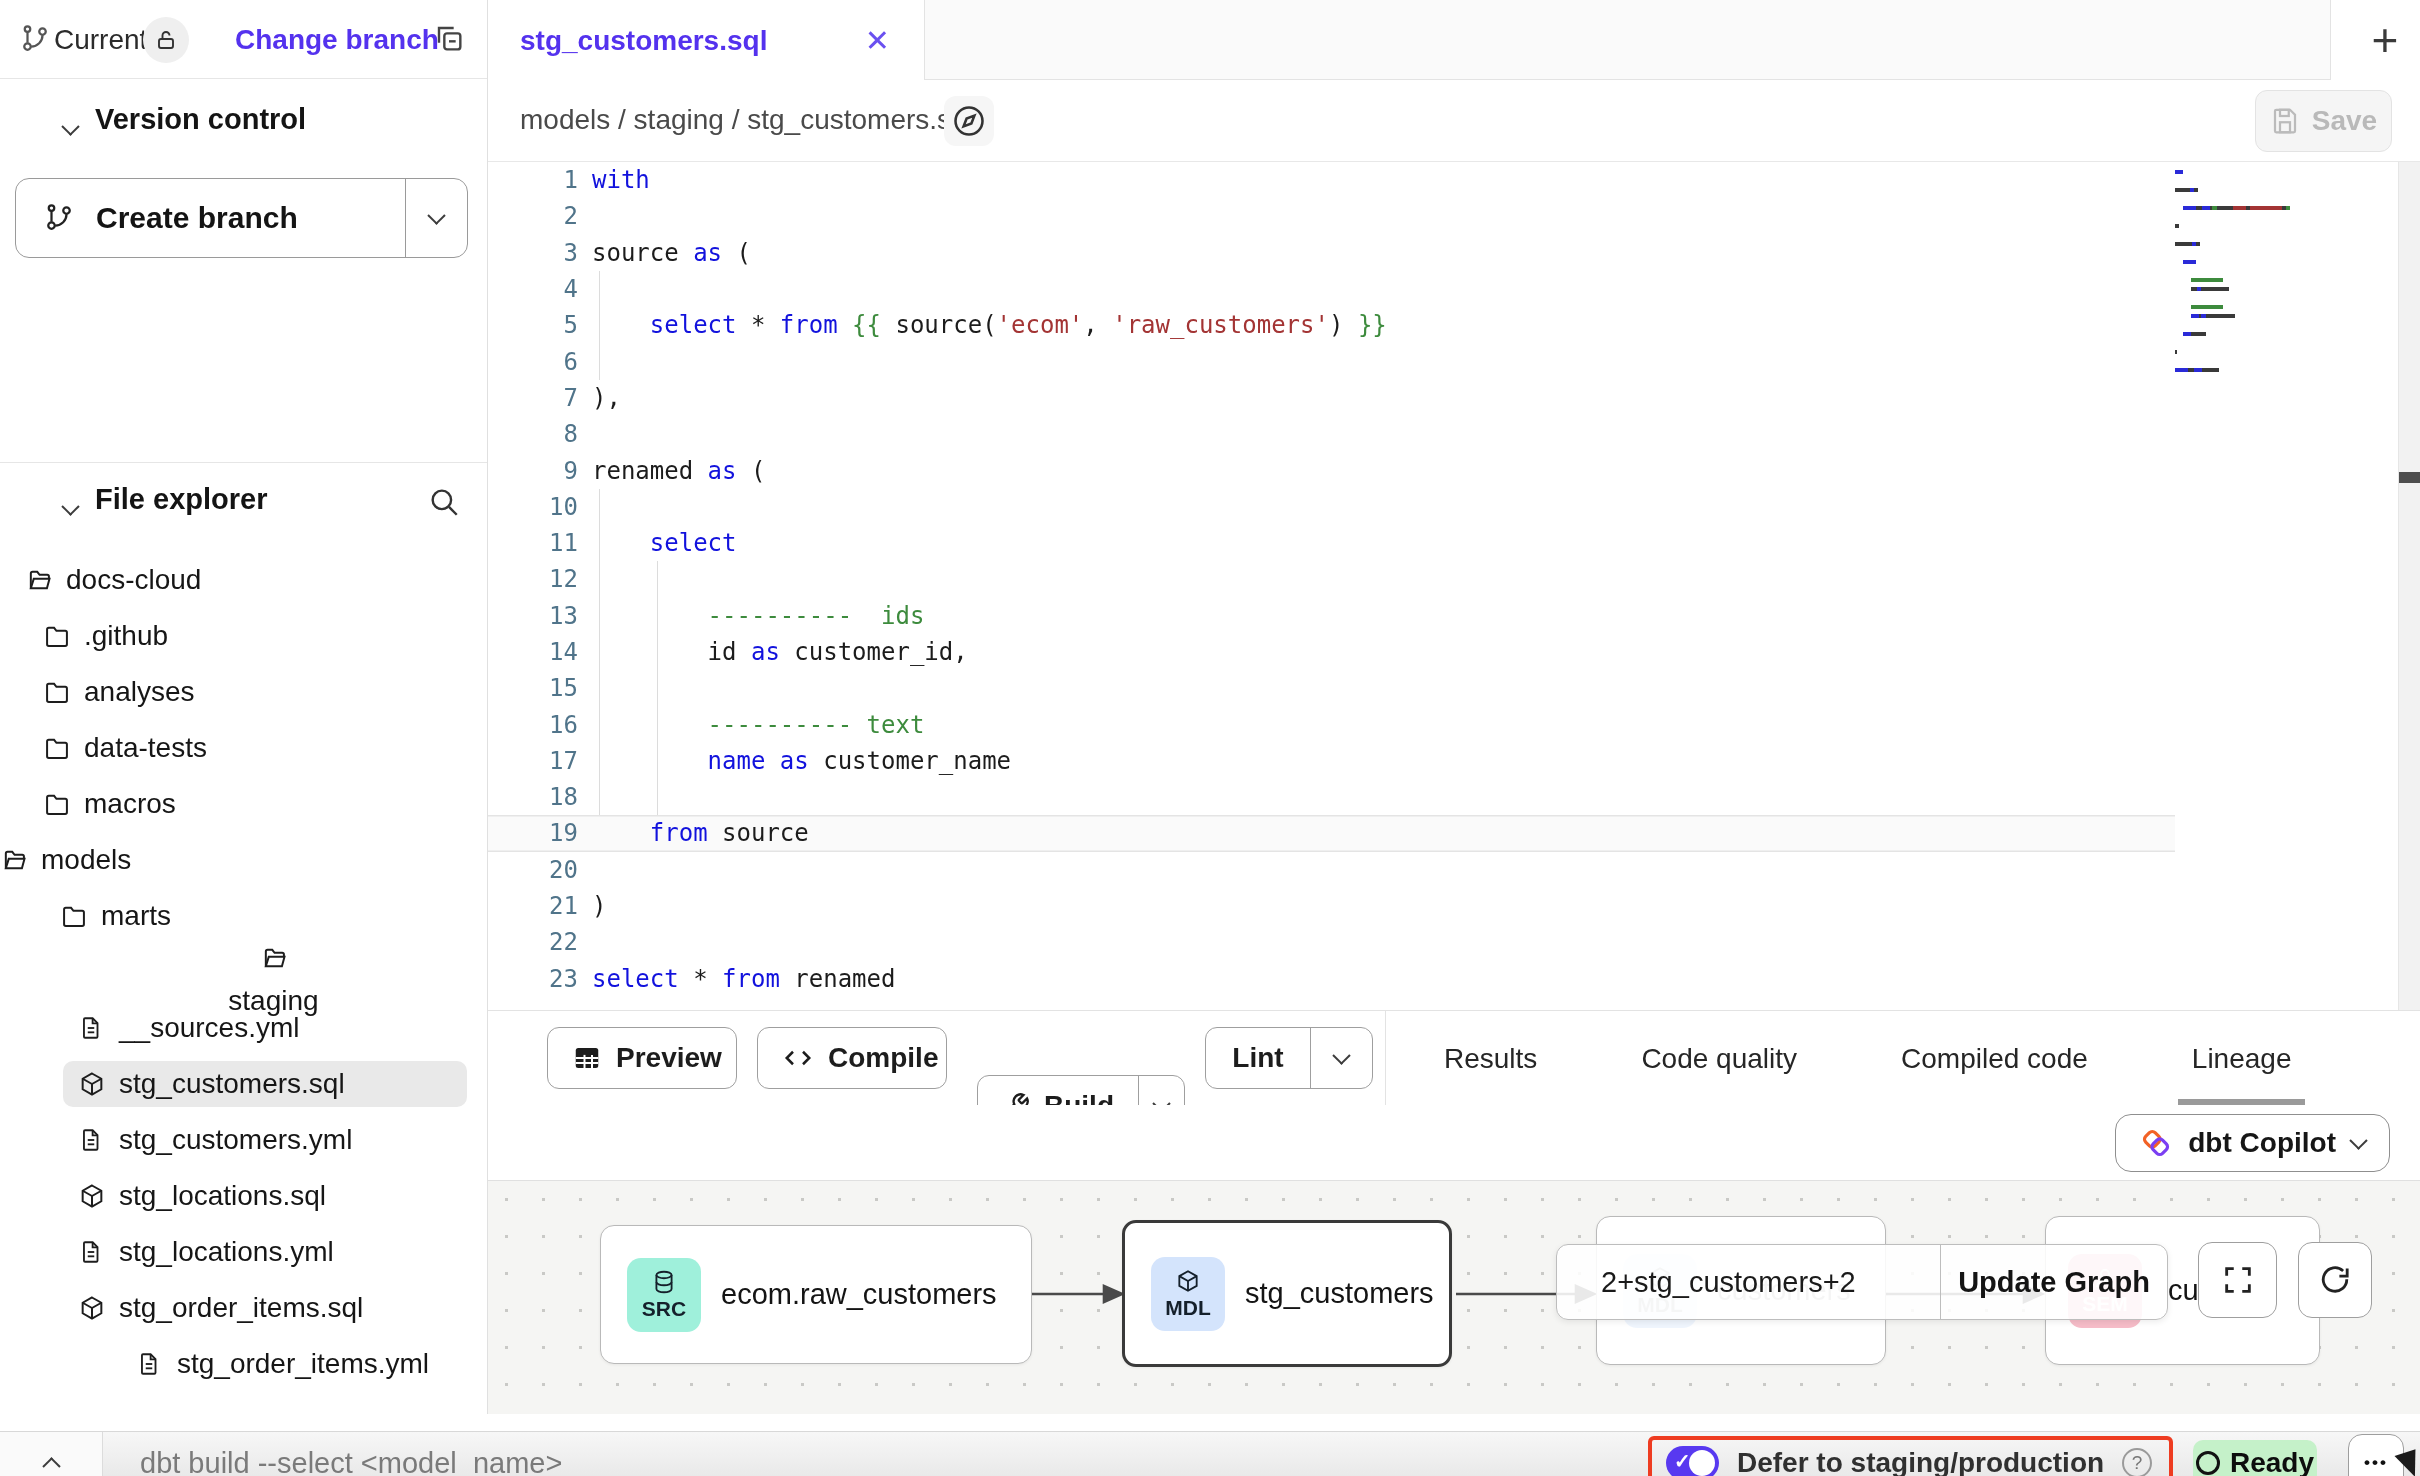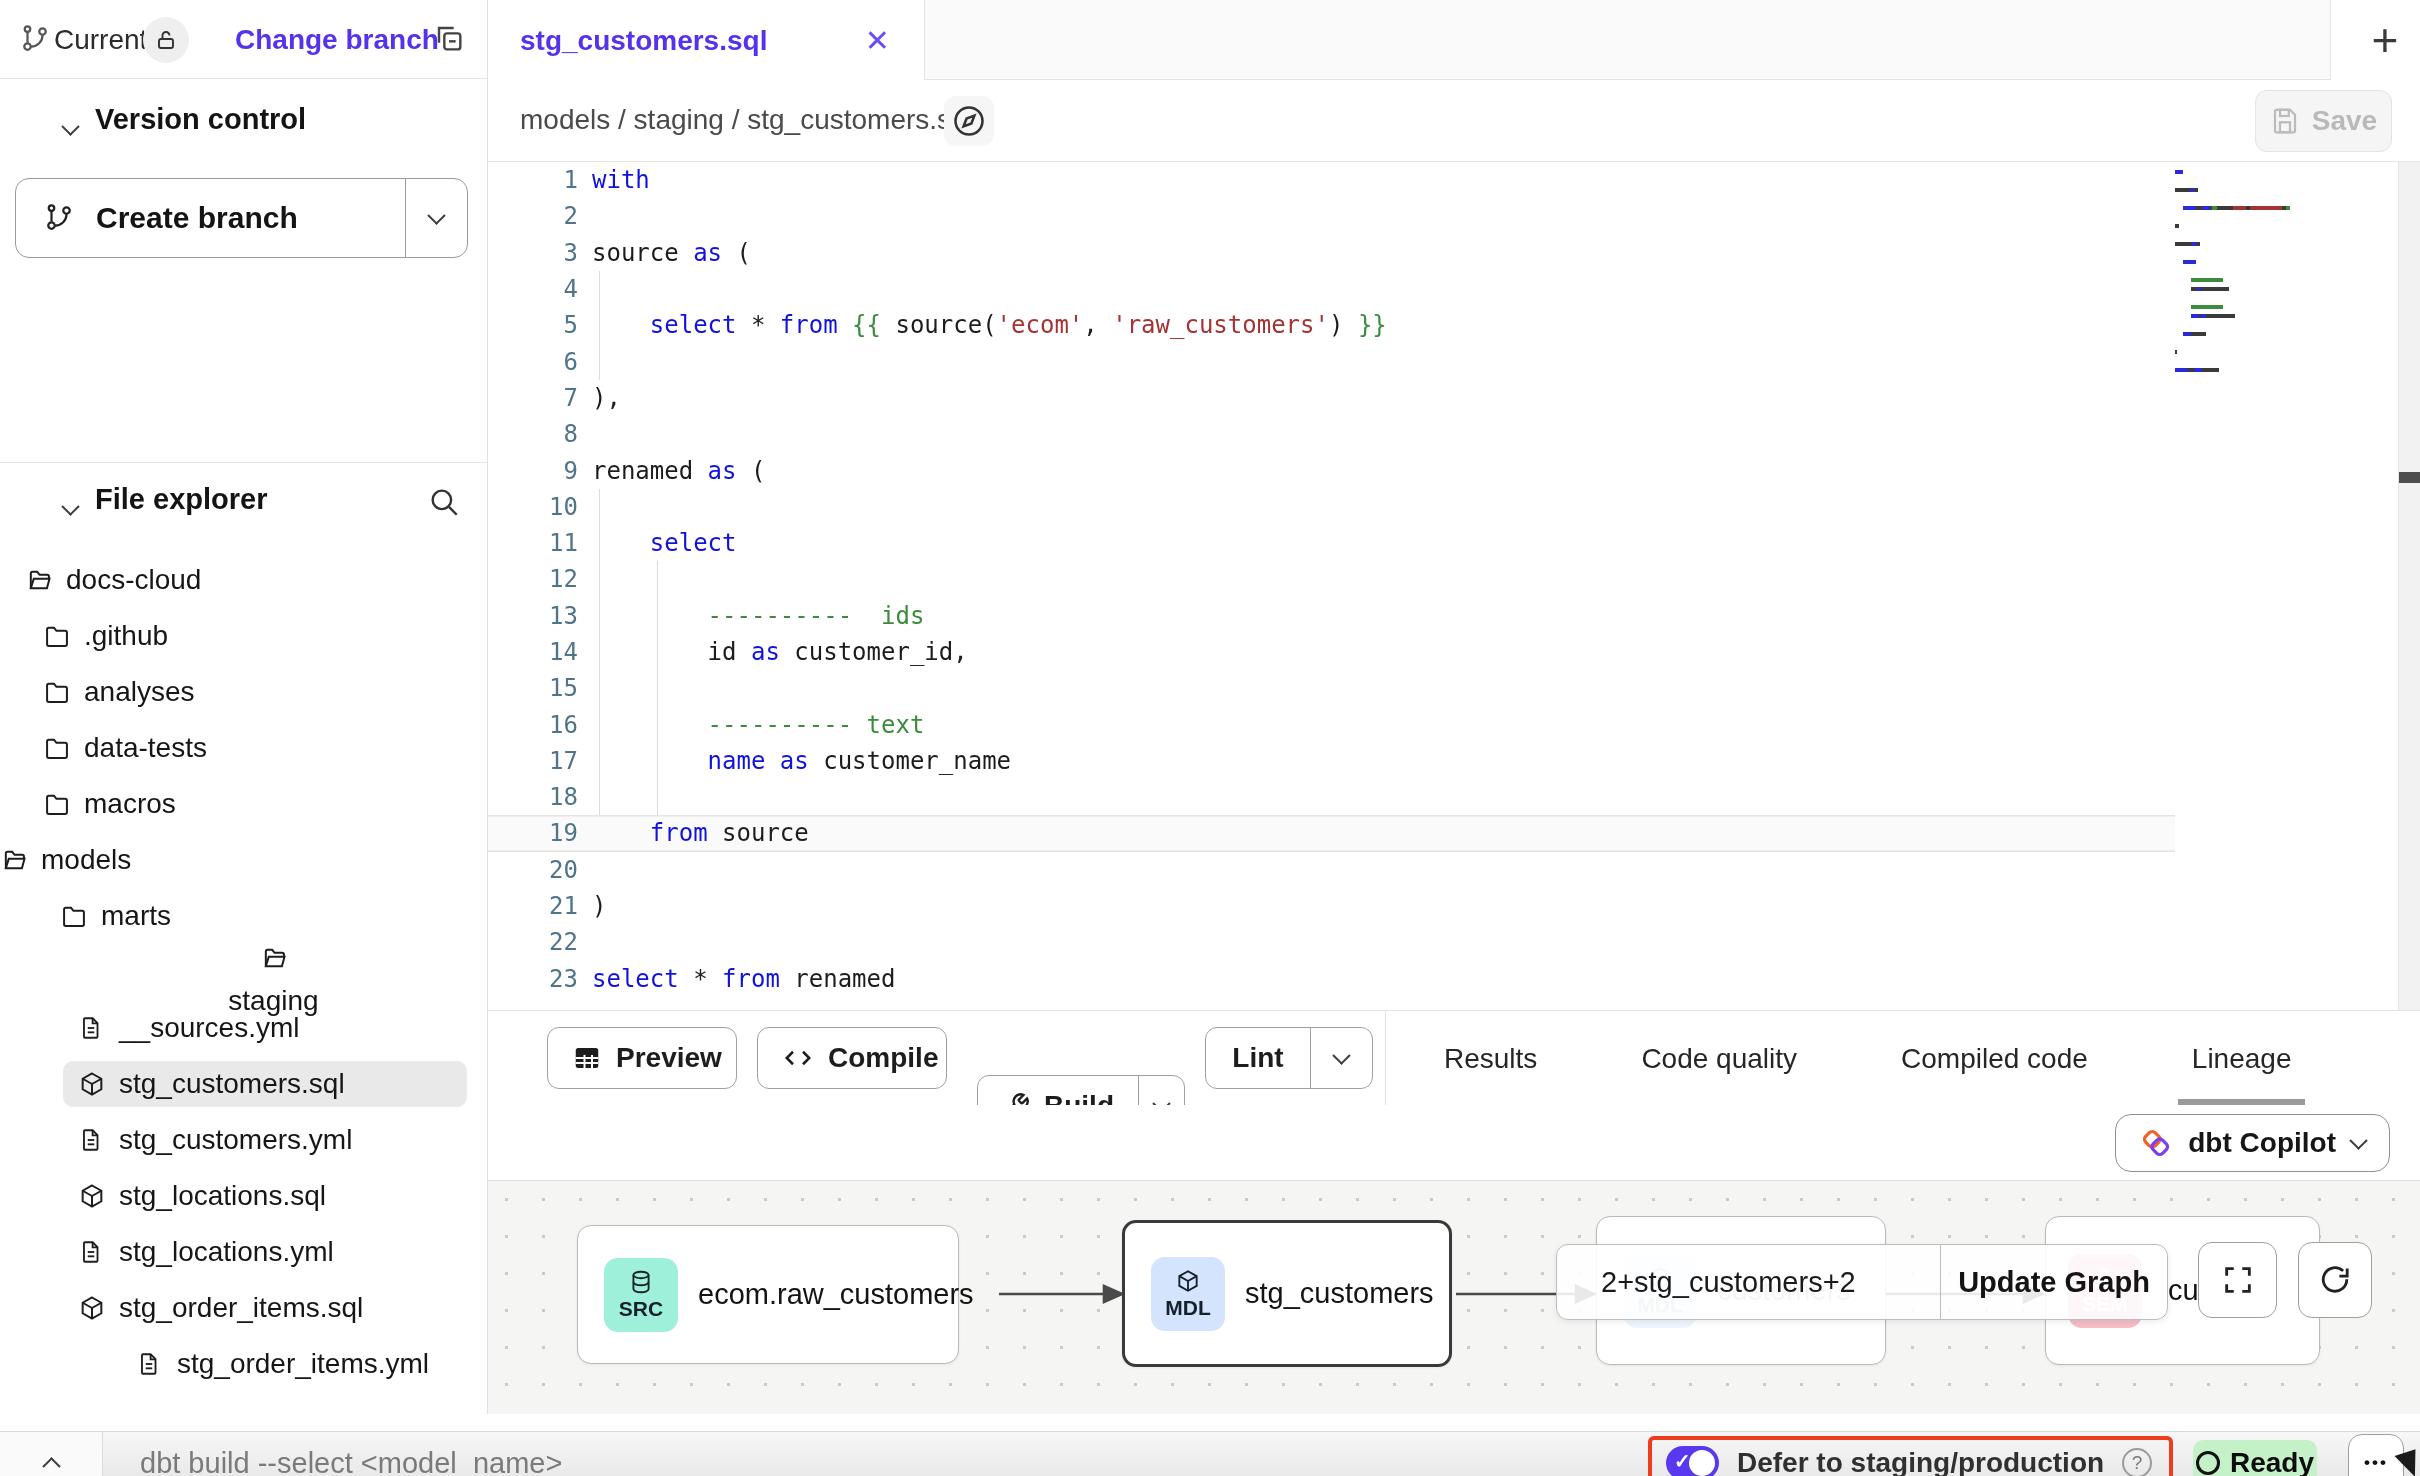--- a/index.html
+++ b/index.html
@@ -632,21 +632,21 @@
       <span class="badge" style="left: 22px; background: rgb(246, 188, 200);">
         <svg width="24" height="24" viewBox="0 0 24 24" fill="none" stroke="#fff" stroke-width="2">
             <circle cx="12" cy="8" r="4"></circle>
             <path d="M4 21c0-4 3.5-6.5 8-6.5s8 2.5 8 6.5"></path>
           </svg>
         <span class="bt" style="color:#fff;">SEM</span>
       </span>
       <span class="nlabel" style="left:122px;">cus</span>
     </div>
 
-    <div class="node" style="left:89px; top:44px; width:382px; height:139px;">
+    <div class="node" style="left:112px; top:44px; width:432px; height:139px;">
       <span class="badge" style="background: rgb(159, 240, 219);">
         <svg width="26" height="26" viewBox="0 0 24 24" fill="none" stroke="#15202b" stroke-width="1.7">
             <ellipse cx="12" cy="5.5" rx="7" ry="3"></ellipse>
             <path d="M5 5.5v13c0 1.7 3.1 3 7 3s7-1.3 7-3v-13"></path>
             <path d="M5 12c0 1.7 3.1 3 7 3s7-1.3 7-3"></path>
           </svg>
         <span class="bt">SRC</span>
       </span>
       <span class="nlabel">ecom.raw_customers</span>
     </div>

